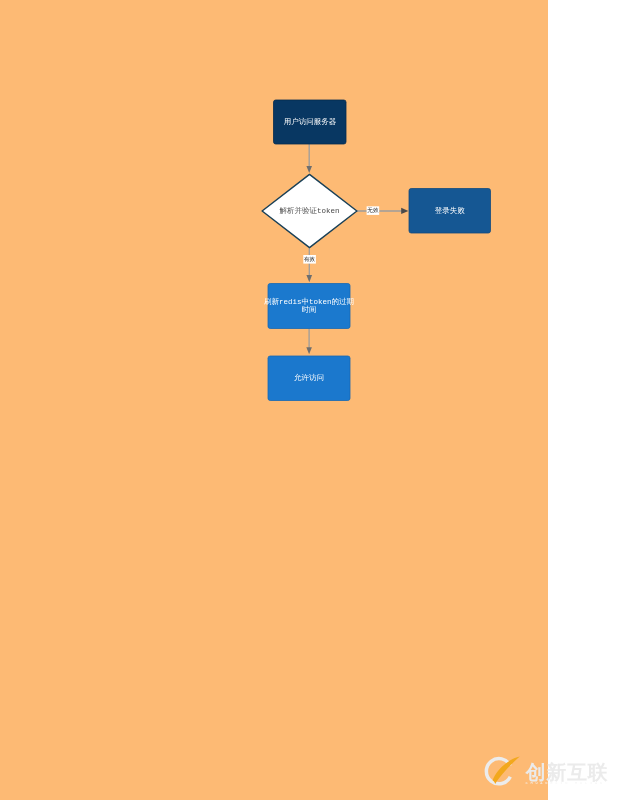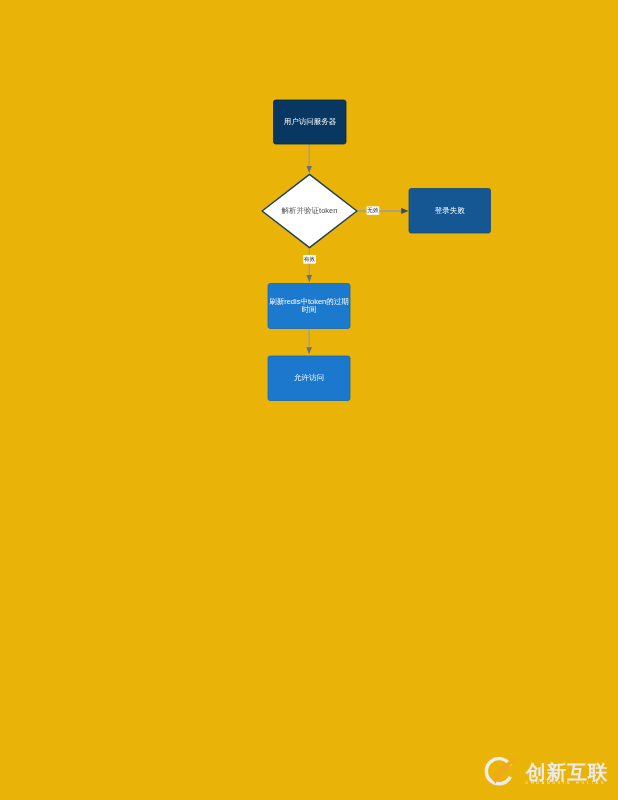--- a/index.html
+++ b/index.html
@@ -1,19 +1,19 @@
 <!DOCTYPE html>
 <html><head>
 <meta charset="utf-8">
 <title>flowchart</title>
 <style>
   html,body{margin:0;padding:0;}
   body{width:618px;height:800px;background:#ffffff;overflow:hidden;
        font-family:"Liberation Sans",sans-serif;}
-  #page{position:relative;width:618px;height:800px;background:#eab308;}
+  #page{position:relative;width:548px;height:800px;background:#fdba74;font-family:Liberation Mono, monospace;}
   svg{display:block;}
   text{-webkit-font-smoothing:antialiased;}
 
   .nodelbl{font-size:7.5px;fill:#ffffff;text-anchor:middle;dominant-baseline:middle;}
   .diamondlbl{fill:#4a4a4a;}
   .edgelbl{font-size:5.6px;fill:#222222;text-anchor:middle;dominant-baseline:middle;}
 
   .wm-text{font-size:19.8px;fill:#ebebeb;font-weight:bold;letter-spacing:0.9px;}
   .wm-sub{font-size:3.6px;fill:#f4f4f4;letter-spacing:2.8px;}
 </style>

